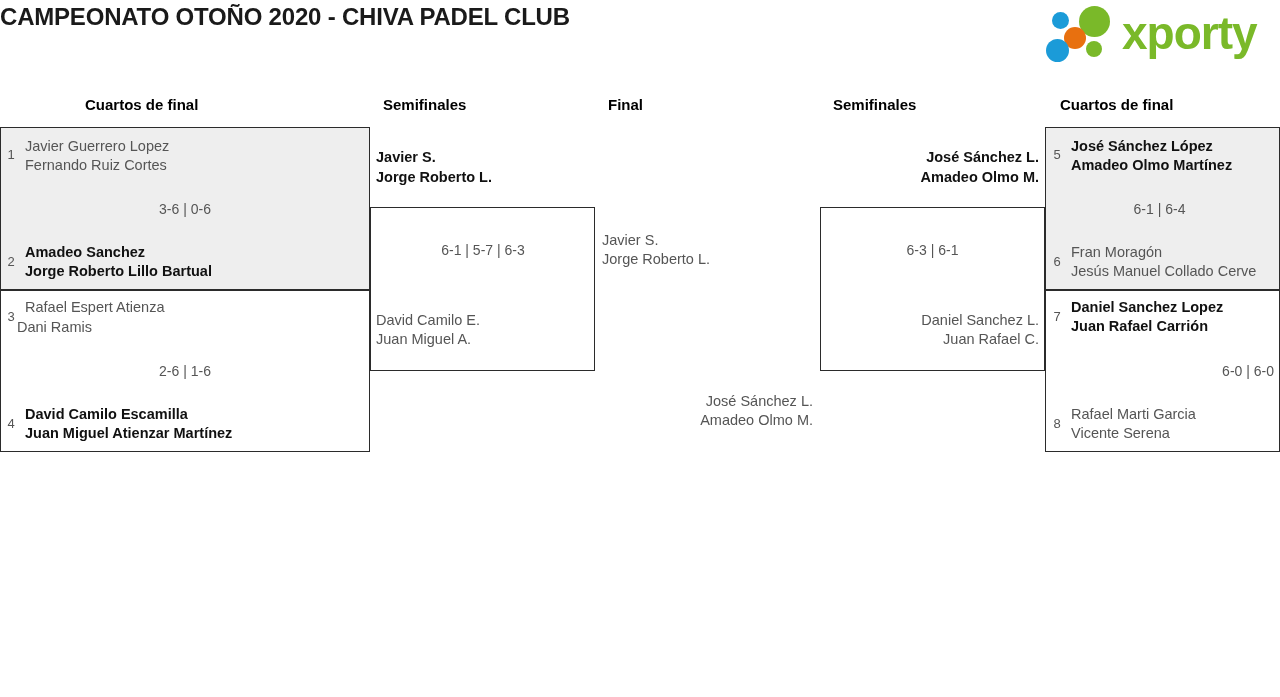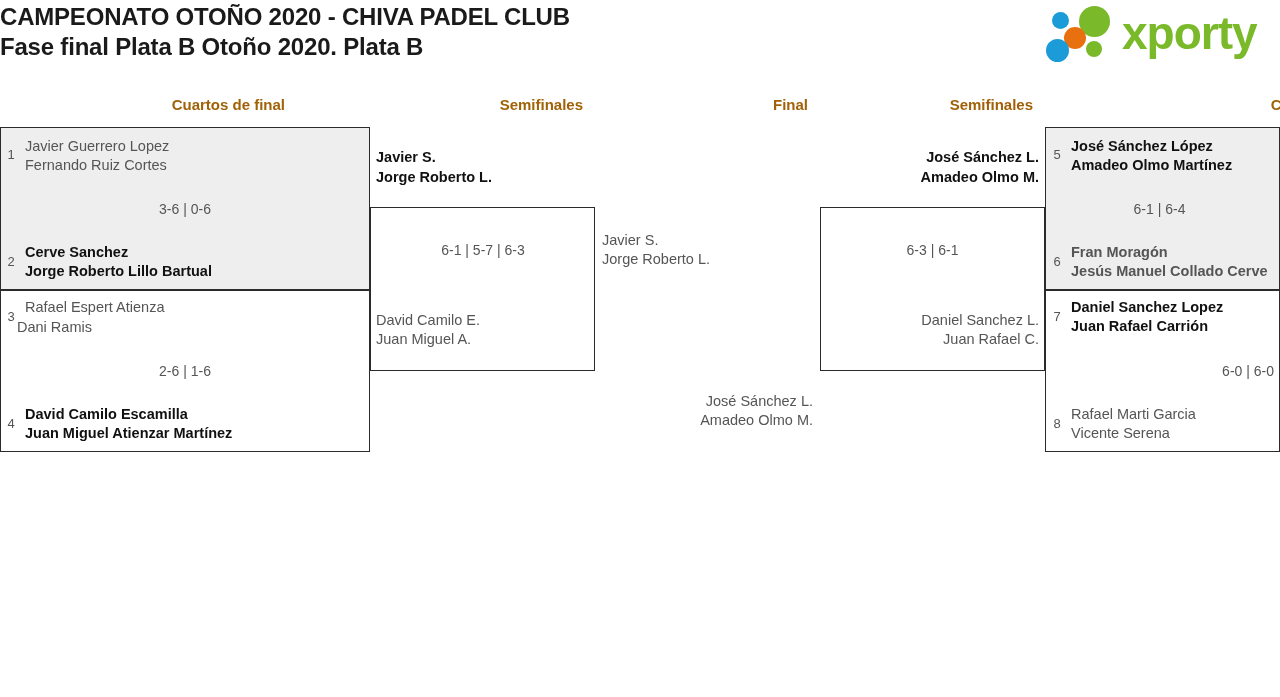--- a/index.html
+++ b/index.html
@@ -24,22 +24,22 @@
   .dot { position: absolute; border-radius: 50%; }
   .logo-word {
     position: absolute; left: 76px; top: 1px;
     font-size: 46px; font-weight: 700; letter-spacing: -1px;
     line-height: 56px;
   }
 
   
   .round-hd {
     position: absolute; top: 96px;
-    font-size: 15px; font-weight: 700; color: #a16207;
-    text-align: right; white-space: nowrap;
+    font-size: 15px; font-weight: 700; color: #000000;
+    text-align: left; white-space: nowrap;
   }
 
   
   .box { position: absolute; border: 1px solid #2b2b2b; }
   .box.shaded { background: #eeeeee; }
   .box.plain  { background: #ffffff; }
   
   .sfbox { position: absolute; border: 1px solid #2b2b2b; background: #ffffff; }
 
   
@@ -59,21 +59,20 @@
   }
   .clip-host { position: absolute; overflow: hidden; }
 </style>
 </head>
 <body>
 
 <div class="page">
 
   <div class="title-block">
     <div class="title-line">CAMPEONATO OTOÑO 2020 - CHIVA PADEL CLUB</div>
-    <div class="title-line">Fase final Plata B Otoño 2020. Plata B</div>
   </div>
 
   <div class="logo">
     <div class="logo-dots">
       <span class="dot" style="left:6px;  top:6px;  width:17px; height:17px; background:#1b9bd8;"></span>
       <span class="dot" style="left:33px; top:0px;  width:31px; height:31px; background:#7ab929;"></span>
       <span class="dot" style="left:18px; top:21px; width:22px; height:22px; background:#e8700f;"></span>
       <span class="dot" style="left:0px;  top:33px; width:23px; height:23px; background:#1b9bd8;"></span>
       <span class="dot" style="left:40px; top:35px; width:16px; height:16px; background:#7ab929;"></span>
     </div>
@@ -87,21 +86,21 @@
   <div class="clip-host" style="left:1060px; top:96px; width:220px; height:22px;">
     <div class="round-hd" style="left:0; top:0; width:324px;">Cuartos de final</div>
   </div>
 
   <div class="box shaded" style="left:0px; top:127px; width:370px; height:163px;"></div>
   <div class="seed" style="left:4px;  top:147px;">1</div>
   <div class="team" style="left:25px; top:137px;">Javier Guerrero Lopez</div>
   <div class="team" style="left:25px; top:156px;">Fernando Ruiz Cortes</div>
   <div class="score" style="left:0px; top:200px; width:370px; text-align:center;">3-6 | 0-6</div>
   <div class="seed" style="left:4px;  top:254px;">2</div>
-  <div class="team win" style="left:25px; top:243px;">Cerve Sanchez</div>
+  <div class="team win" style="left:25px; top:243px;">Amadeo Sanchez</div>
   <div class="team win" style="left:25px; top:262px;">Jorge Roberto Lillo Bartual</div>
 
   <div class="box plain" style="left:0px; top:290px; width:370px; height:162px;"></div>
   <div class="seed" style="left:4px;  top:309px;">3</div>
   <div class="team" style="left:25px; top:298px;">Rafael Espert Atienza</div>
   <div class="team" style="left:17px; top:318px;">Dani Ramis</div>
   <div class="score" style="left:0px; top:362px; width:370px; text-align:center;">2-6 | 1-6</div>
   <div class="seed" style="left:4px;  top:416px;">4</div>
   <div class="team win" style="left:25px; top:405px;">David Camilo Escamilla</div>
   <div class="team win" style="left:25px; top:424px;">Juan Miguel Atienzar Martínez</div>
@@ -126,21 +125,21 @@
   <div class="team ralign" style="left:595px; top:411px; width:218px;">Amadeo Olmo M.</div>
 
   <div class="box shaded" style="left:1045px; top:127px; width:235px; height:163px;"></div>
   <div class="seed" style="left:1050px; top:147px;">5</div>
   <div class="clip-host" style="left:1071px; top:135px; width:209px; height:44px;">
     <div class="team win" style="left:0; top:2px;">José Sánchez López</div>
     <div class="team win" style="left:0; top:21px;">Amadeo Olmo Martínez</div>
   </div>
   <div class="score" style="left:1045px; top:200px; width:229px; text-align:center;">6-1 | 6-4</div>
   <div class="seed" style="left:1050px; top:254px;">6</div>
-  <div class="clip-host" style="left:1071px; top:241px; width:209px; height:44px;font-weight:bold;">
+  <div class="clip-host" style="left:1071px; top:241px; width:209px; height:44px;">
     <div class="team" style="left:0; top:2px;">Fran Moragón</div>
     <div class="team" style="left:0; top:21px;">Jesús Manuel Collado Cerve</div>
   </div>
 
   <div class="box plain" style="left:1045px; top:290px; width:235px; height:162px;"></div>
   <div class="seed" style="left:1050px; top:309px;">7</div>
   <div class="clip-host" style="left:1071px; top:296px; width:209px; height:44px;">
     <div class="team win" style="left:0; top:2px;">Daniel Sanchez Lopez</div>
     <div class="team win" style="left:0; top:21px;">Juan Rafael Carrión</div>
   </div>

